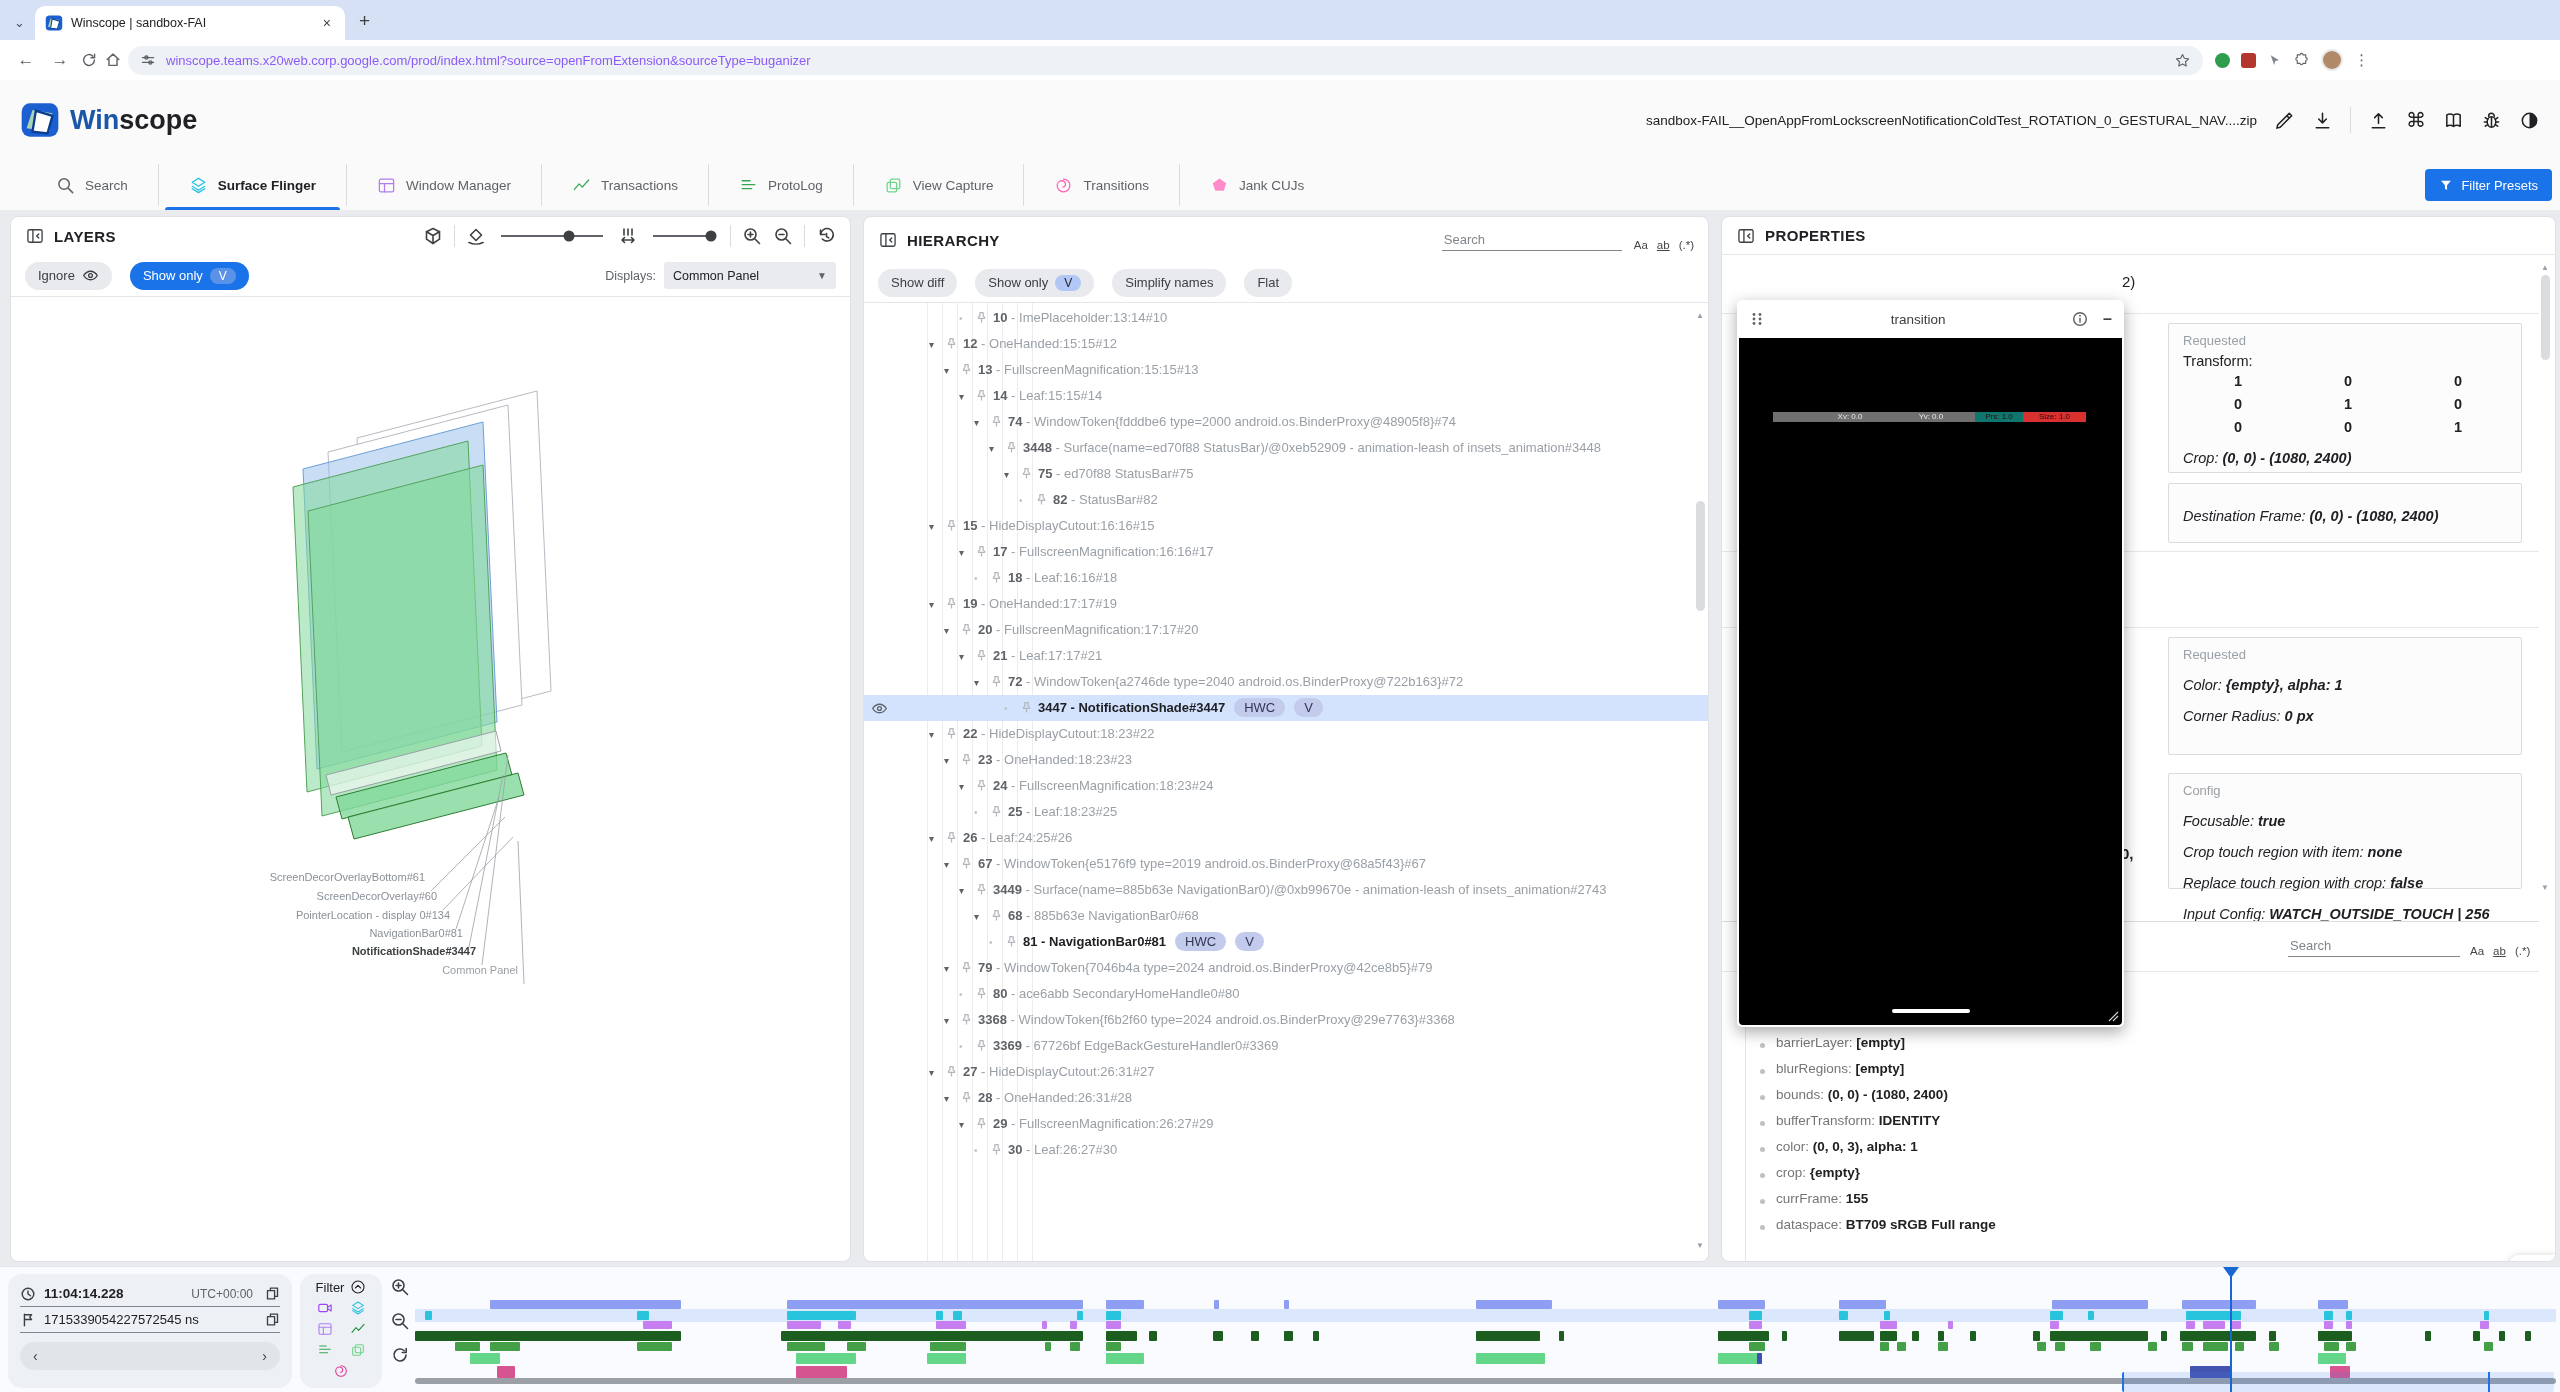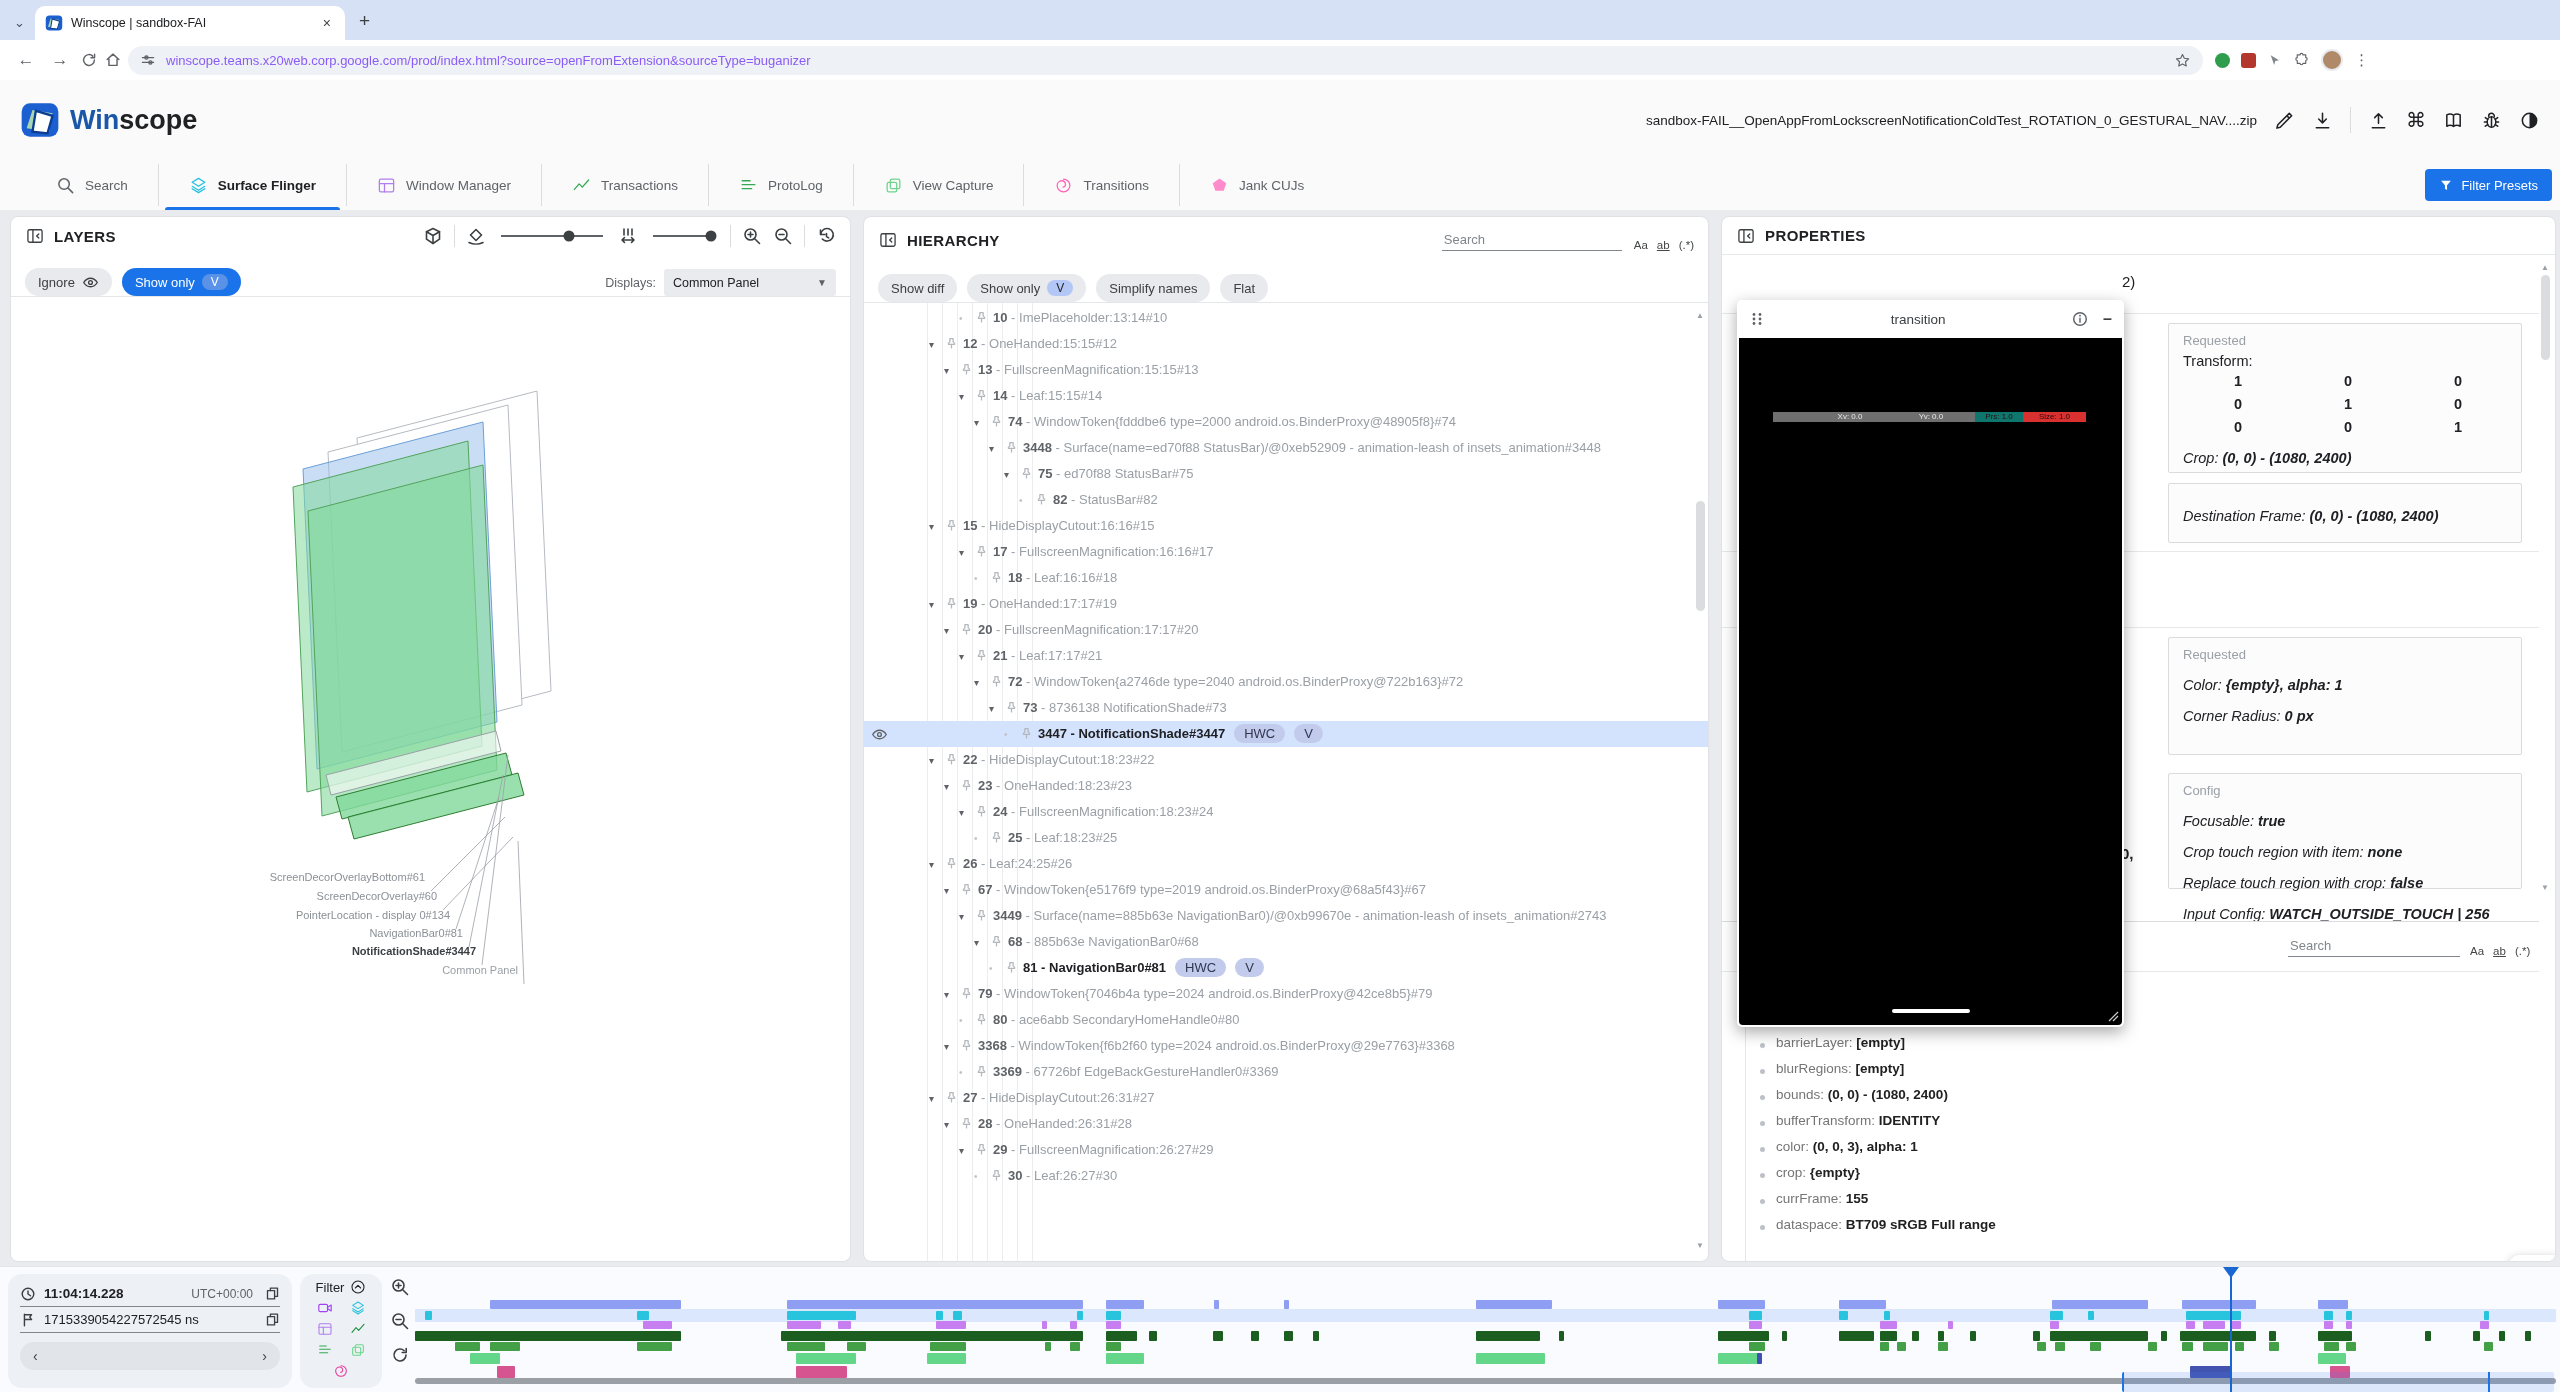--- a/index.html
+++ b/index.html
@@ -50,21 +50,21 @@
   
   .main { position:absolute; left:0; top:210px; width:2560px; height:1058px; }
   .panel { position:absolute; top:6px; height:1046px; background:#fff; border:1px solid #dfe1e5; border-radius:8px; overflow:hidden; }
   #layers-panel { left:10px; width:841px; }
   #hier-panel { left:863px; width:846px; }
   #props-panel { left:1721px; width:835px; }
   .phead { height:38px; display:flex; align-items:center; gap:9px; padding:0 14px; }
   .ptitle { font-size:15px; font-weight:bold; letter-spacing:.4px; color:#202124; }
   .collapse-ic { width:20px; height:20px; color:#3c4043; }
 
-  .chiprow { height:42px; display:flex; align-items:flex-end; gap:10px; padding:0 14px; border-bottom:1px solid #e4e6e9; }
+  .chiprow { height:42px; display:flex; align-items:center; gap:18px; padding:0 14px; border-bottom:1px solid #e4e6e9; }
   .chip { background:#e8eaed; border-radius:16px; height:28px; display:flex; align-items:center; gap:7px; padding:0 13px; font-size:13px; color:#3c4043; }
   .chip .vb { background:#b3c7f7; color:#1f1f1f; border-radius:10px; padding:1px 9px; font-size:12px; }
   .chip.blue { background:#1a73e8; color:#fff; }
   .chip.blue .vb { background:#5a92e8; color:#fff; }
   .eye-sm { width:17px; height:17px; color:#3c4043; }
 
   
   .ltools { margin-left:auto; display:flex; align-items:center; gap:11px; color:#3c4043; }
   .ltools .sep { width:1px; height:22px; background:#dadce0; }
   .tool { width:20px; height:20px; }
@@ -623,23 +623,20 @@
             </svg></span><span class="hnum">19</span><span class="hlab"> - OneHanded:17:17#19</span></div>
         <div class="hrow" style="padding-left: 80px;"><span class="twisty">▾</span><span class="pin"><svg viewBox="0 0 16 16">
               <use href="#i-pin"></use>
             </svg></span><span class="hnum">20</span><span class="hlab"> - FullscreenMagnification:17:17#20</span></div>
         <div class="hrow" style="padding-left: 95px;"><span class="twisty">▾</span><span class="pin"><svg viewBox="0 0 16 16">
               <use href="#i-pin"></use>
             </svg></span><span class="hnum">21</span><span class="hlab"> - Leaf:17:17#21</span></div>
         <div class="hrow" style="padding-left: 110px;"><span class="twisty">▾</span><span class="pin"><svg viewBox="0 0 16 16">
               <use href="#i-pin"></use>
             </svg></span><span class="hnum">72</span><span class="hlab"> - WindowToken{a2746de type=2040 android.os.BinderProxy@722b163}#72</span></div>
-        <div class="hrow" style="padding-left: 125px;"><span class="twisty">▾</span><span class="pin"><svg viewBox="0 0 16 16">
-              <use href="#i-pin"></use>
-            </svg></span><span class="hnum">73</span><span class="hlab"> - 8736138 NotificationShade#73</span></div>
         <div class="hrow sel bold" style="padding-left: 140px;"><span class="roweye">
             <svg viewBox="0 0 24 24" style="width:100%;height:100%">
               <use href="#i-eye"></use>
             </svg>
           </span><span class="twisty dot">•</span><span class="pin"><svg viewBox="0 0 16 16">
               <use href="#i-pin"></use>
             </svg></span><span class="hnum">3447</span><span class="hlab"> - NotificationShade#3447</span><span class="hbadge">HWC</span><span class="hbadge">V</span></div>
         <div class="hrow" style="padding-left: 65px;"><span class="twisty">▾</span><span class="pin"><svg viewBox="0 0 16 16">
               <use href="#i-pin"></use>
             </svg></span><span class="hnum">22</span><span class="hlab"> - HideDisplayCutout:18:23#22</span></div>

